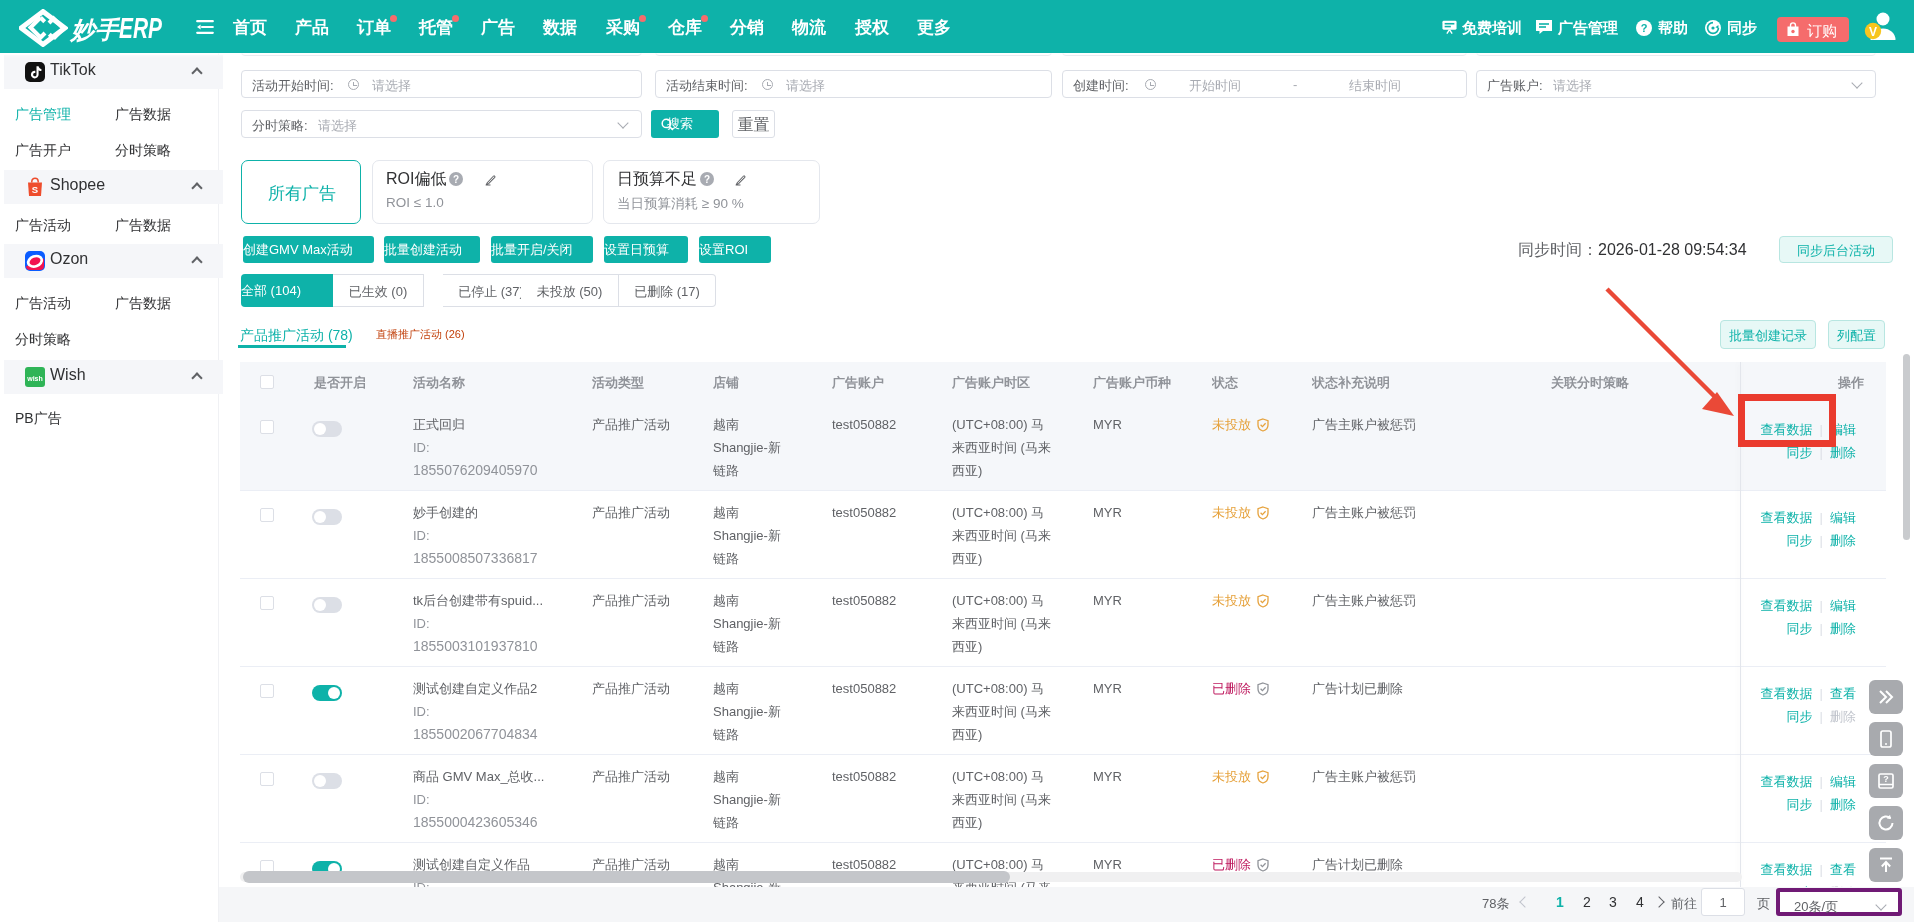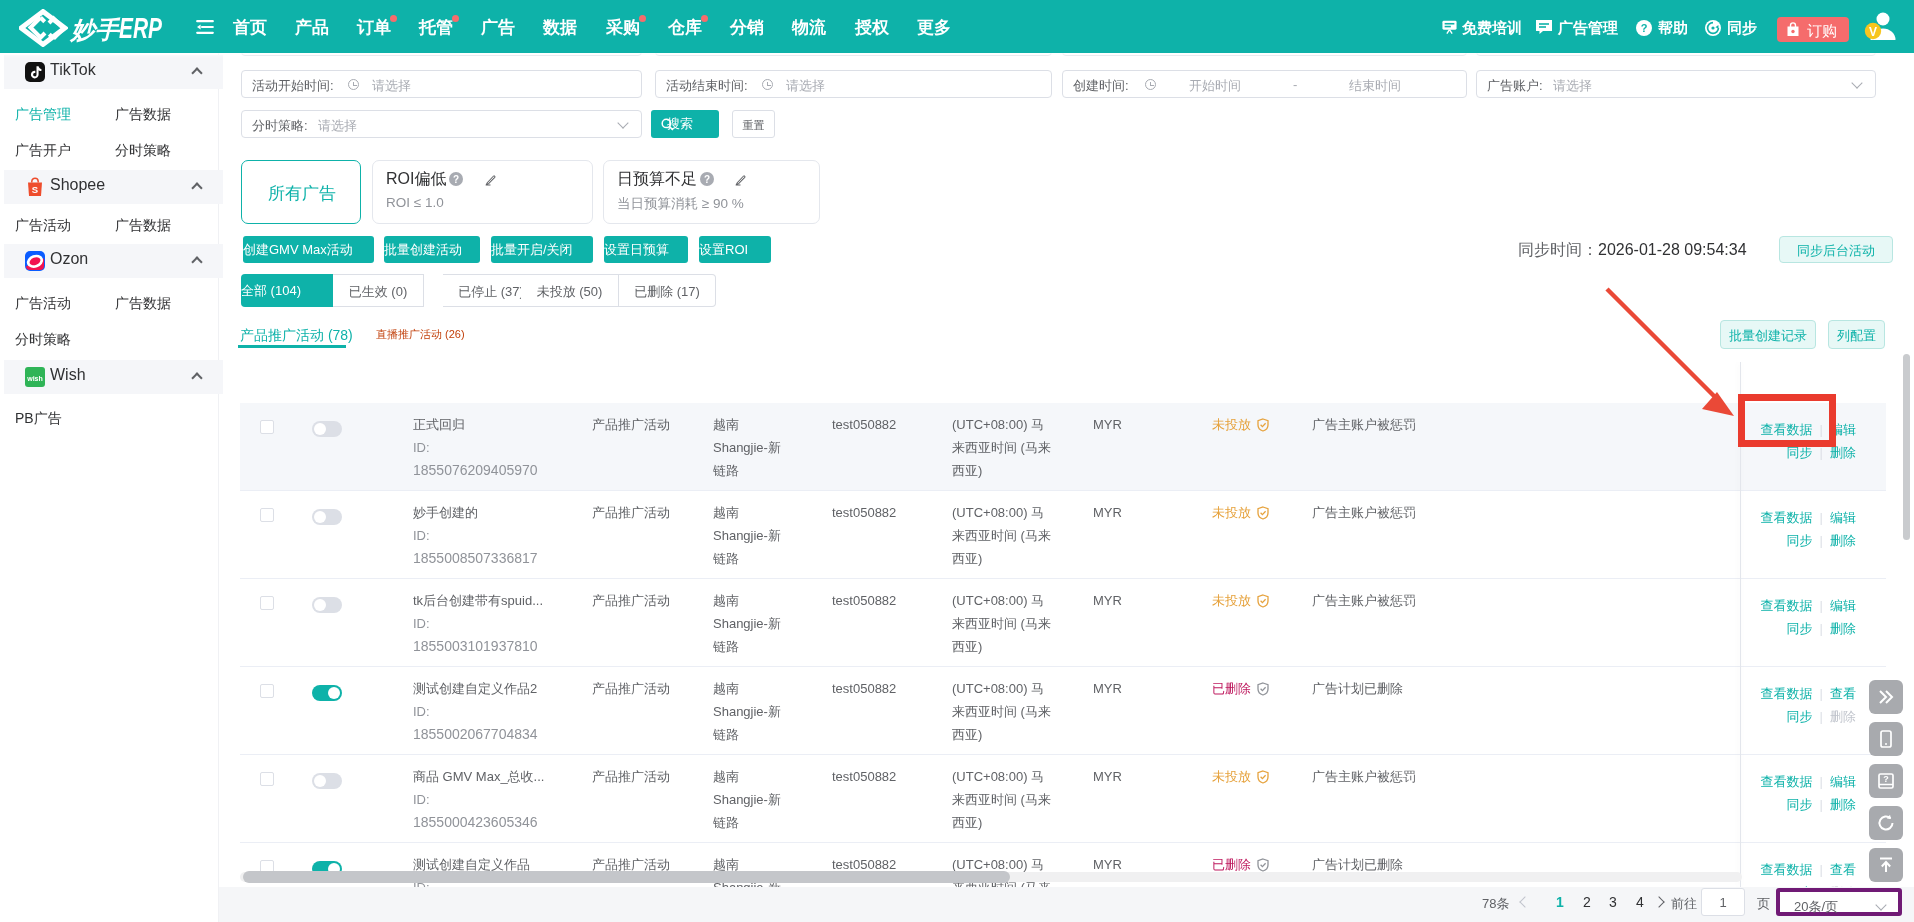--- a/index.html
+++ b/index.html
@@ -13,21 +13,21 @@
 .sb-h .t{position:absolute;left:46px;top:6px}
 .sb-h .chev{position:absolute;right:22px;top:14px;width:8px;height:8px;border-left:2px solid #606266;border-top:2px solid #606266;transform:rotate(45deg)}
 .sb-i{position:absolute;font-size:14px;color:#303133}
 .inp{position:absolute;height:28px;border:1px solid #dcdfe6;border-radius:4px;background:#fff;font-size:13px;color:#606266}
 .inp .lb{position:absolute;left:10px;top:6px;white-space:nowrap}
 .inp .ph{position:absolute;top:6px;color:#a8abb2;white-space:nowrap}
 .clk{position:absolute;top:8px;width:11px;height:11px;border:1px solid #a8abb2;border-radius:50%}
 .clk:after{content:"";position:absolute;left:4px;top:2px;width:3px;height:3px;border-left:1px solid #a8abb2;border-bottom:1px solid #a8abb2}
 .sel-ar{position:absolute;width:8px;height:8px;border-right:1.5px solid #a8abb2;border-bottom:1.5px solid #a8abb2;transform:rotate(45deg)}
 .btn-t{position:absolute;background:#0eb2a9;color:#fff;font-size:13px;border-radius:3px;}
-.btn-w{position:absolute;background:#fff;color:#606266;font-size:11px;border:1px solid #dcdfe6;border-radius:3px;text-align:center}
+.btn-w{position:absolute;background:#fff;color:#606266;font-size:16px;border:1px solid #dcdfe6;border-radius:3px;text-align:center}
 .btn-lt{position:absolute;background:#e7f8f6;color:#0eb2a9;font-size:13px;border:1px solid #b8e6e1;border-radius:3px;text-align:center}
 .card{position:absolute;border:1px solid #e4e7ed;border-radius:7px;background:#fff}
 .seg{position:absolute;height:33px;line-height:33px;font-size:13px;color:#606266;background:#fff;border:1px solid #dcdfe6;border-left:none;text-align:center}
 .tbl{position:absolute;left:240px;top:362px;width:1646px;height:525px;overflow:hidden;font-size:13px}
 .thead{position:absolute;left:0;top:0;width:1646px;height:41px;background:#f5f7fa;color:#909399;font-weight:bold}
 .th{position:absolute;top:0;height:41px;line-height:41px;overflow:hidden;white-space:nowrap}
 .row{position:absolute;left:0;width:1646px;height:88px;border-bottom:1px solid #ebeef5;background:#fff}
 .row.hv{background:#f5f7fa}
 .cell{position:absolute;top:0;height:88px;line-height:23px;padding-top:10px;color:#606266;overflow:hidden}
 .gray{color:#909399}
@@ -248,20 +248,34 @@
 <div class="seg" style="top:274.4px;left:521px;width:98px">未投放 (50)</div>
 <div class="seg" style="top:274.4px;left:619px;width:97px;border-radius:0 4px 4px 0">已删除 (17)</div>
 
 <div class="abs teal-t" style="left:240px;top:327px;font-size:14px">产品推广活动 (78)</div>
 <div class="abs" style="left:238px;top:345px;width:108px;height:2.5px;background:#0eb2a9"></div>
 <div class="abs" style="left:376px;top:327px;font-size:11px;color:#c2410c">直播推广活动 (26)</div>
 <div class="btn-lt" style="left:1720px;top:320px;width:96px;height:29px;line-height:29px;border-radius:4px">批量创建记录</div>
 <div class="btn-lt" style="left:1828px;top:320px;width:57px;height:29px;line-height:29px;border-radius:4px">列配置</div>
 
 <div class="tbl">
+<div class="thead">
+<span class="cb" style="left:20px;top:13px"></span>
+<div class="th" style="left:60px;width:80px;text-align:center">是否开启</div>
+<div class="th" style="left:173px">活动名称</div>
+<div class="th" style="left:352px">活动类型</div>
+<div class="th" style="left:473px">店铺</div>
+<div class="th" style="left:592px">广告账户</div>
+<div class="th" style="left:712px">广告账户时区</div>
+<div class="th" style="left:853px">广告账户币种</div>
+<div class="th" style="left:972px">状态</div>
+<div class="th" style="left:1072px">状态补充说明</div>
+<div class="th" style="left:1311px">关联分时策略</div>
+<div class="th" style="left:1540px;width:84px;text-align:right">操作</div>
+</div>
 <div class="row hv" style="top:41px">
 <span class="cb" style="left:20px;top:17px"></span>
 <span class="tg" style="left:72px;top:18px"></span>
 <div class="cell" style="left:173px;width:167px">正式回归<br><span class="gray">ID:<br><span style="font-size:14px">1855076209405970</span></span></div>
 <div class="cell" style="left:352px;width:108px">产品推广活动</div>
 <div class="cell" style="left:473px;width:100px">越南<br>Shangjie-新<br>链路</div>
 <div class="cell" style="left:592px;width:108px">test050882</div>
 <div class="cell" style="left:712px;width:128px">(UTC+08:00) 马<br>来西亚时间 (马来<br>西亚)</div>
 <div class="cell" style="left:853px;width:100px">MYR</div>
 <div class="cell" style="left:972px;width:88px"><span class="stat-o">未投放</span><svg style="vertical-align:-2.5px;margin-left:6px" width="12" height="14" viewBox="0 0 12 14">

